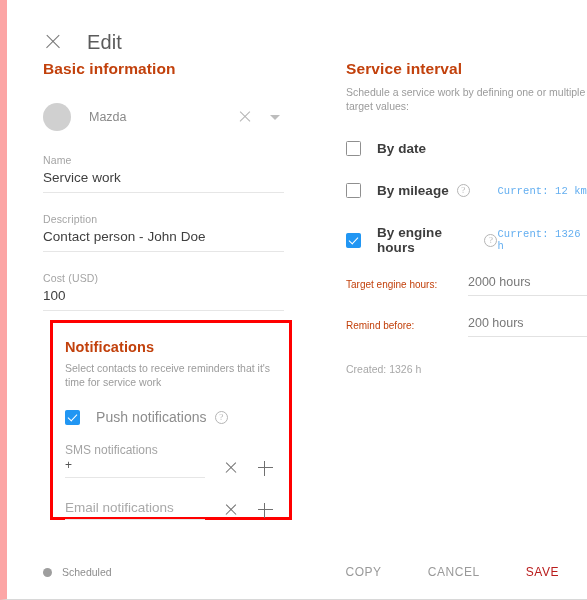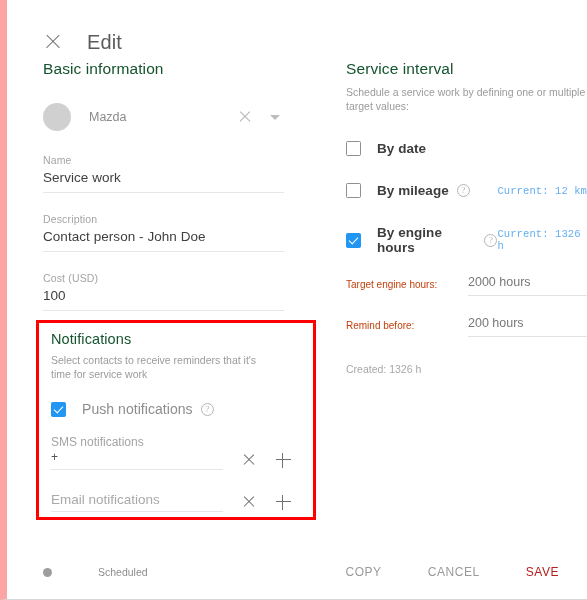--- a/index.html
+++ b/index.html
@@ -46,22 +46,22 @@
     letter-spacing: .1px;
   }
 
   
   .columns { display: flex; padding: 0; }
   .col-left  { width: 270px; margin-left: 36px; }
   .col-right { width: 270px; margin-left: 62px; }
 
   .section-title {
     font-size: 15.5px;
-    font-weight: normal;
-    color: #14532d;
+    font-weight: bold;
+    color: #c2410c;
     letter-spacing: .1px;
   }
   .section-sub {
     font-size: 10.5px;
     color: #9b9b9b;
     margin-top: 7px;
     line-height: 14px;
   }
 
   
@@ -200,25 +200,25 @@
   }
   .created-note {
     margin-top: 26px;
     font-size: 10.5px;
     color: #a8a8a8;
   }
 
   
   .notif-panel {
     position: absolute;
-    left: 29px; top: 320px;
-    width: 280px; height: 200px;
+    left: 43px; top: 320px;
+    width: 242px; height: 200px;
     border: 3px solid #ff0000;
     background: #ffffff;
-    padding: 8px 16px 0 12px;
+    padding: 16px 16px 0 12px;
   }
   .notif-panel .section-title { font-size: 14.5px; }
   .notif-panel .section-sub { margin-top: 6px; width: 225px; }
 
   .contact-field { margin-top: 18px; }
   .contact-label {
     font-size: 12px;
     color: #a4a4a4;
   }
   .contact-row {
@@ -264,21 +264,21 @@
 
   
   .footer {
     position: absolute;
     left: 0; bottom: 0;
     width: 100%; height: 54px;
     display: flex; align-items: center;
     padding: 0 28px 0 36px;
   }
   .status {
-    display: flex; align-items: center; gap: 36px;
+    display: flex; align-items: center;
   }
   .status-dot {
     width: 9px; height: 9px; border-radius: 50%;
     background: #9e9e9e; flex: 0 0 auto;
   }
   .status-text {
     margin-left: 10px;
     font-size: 10.5px;
     color: #8d8d8d;
   }

